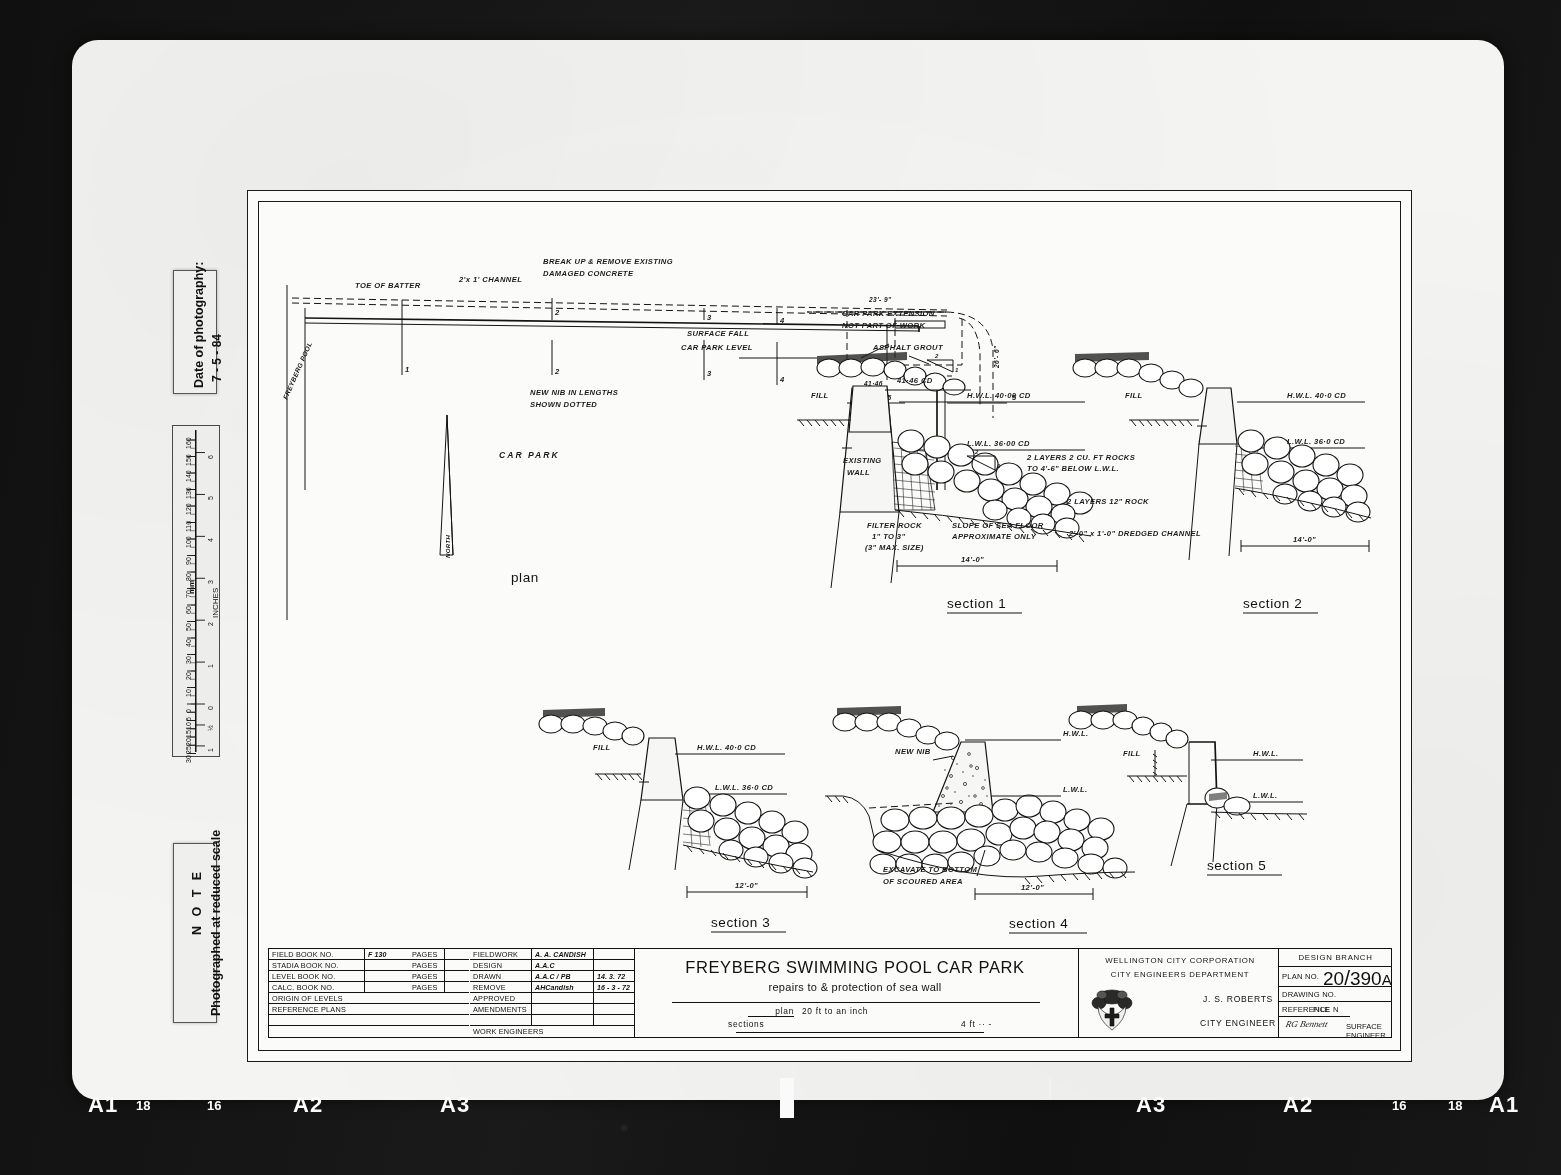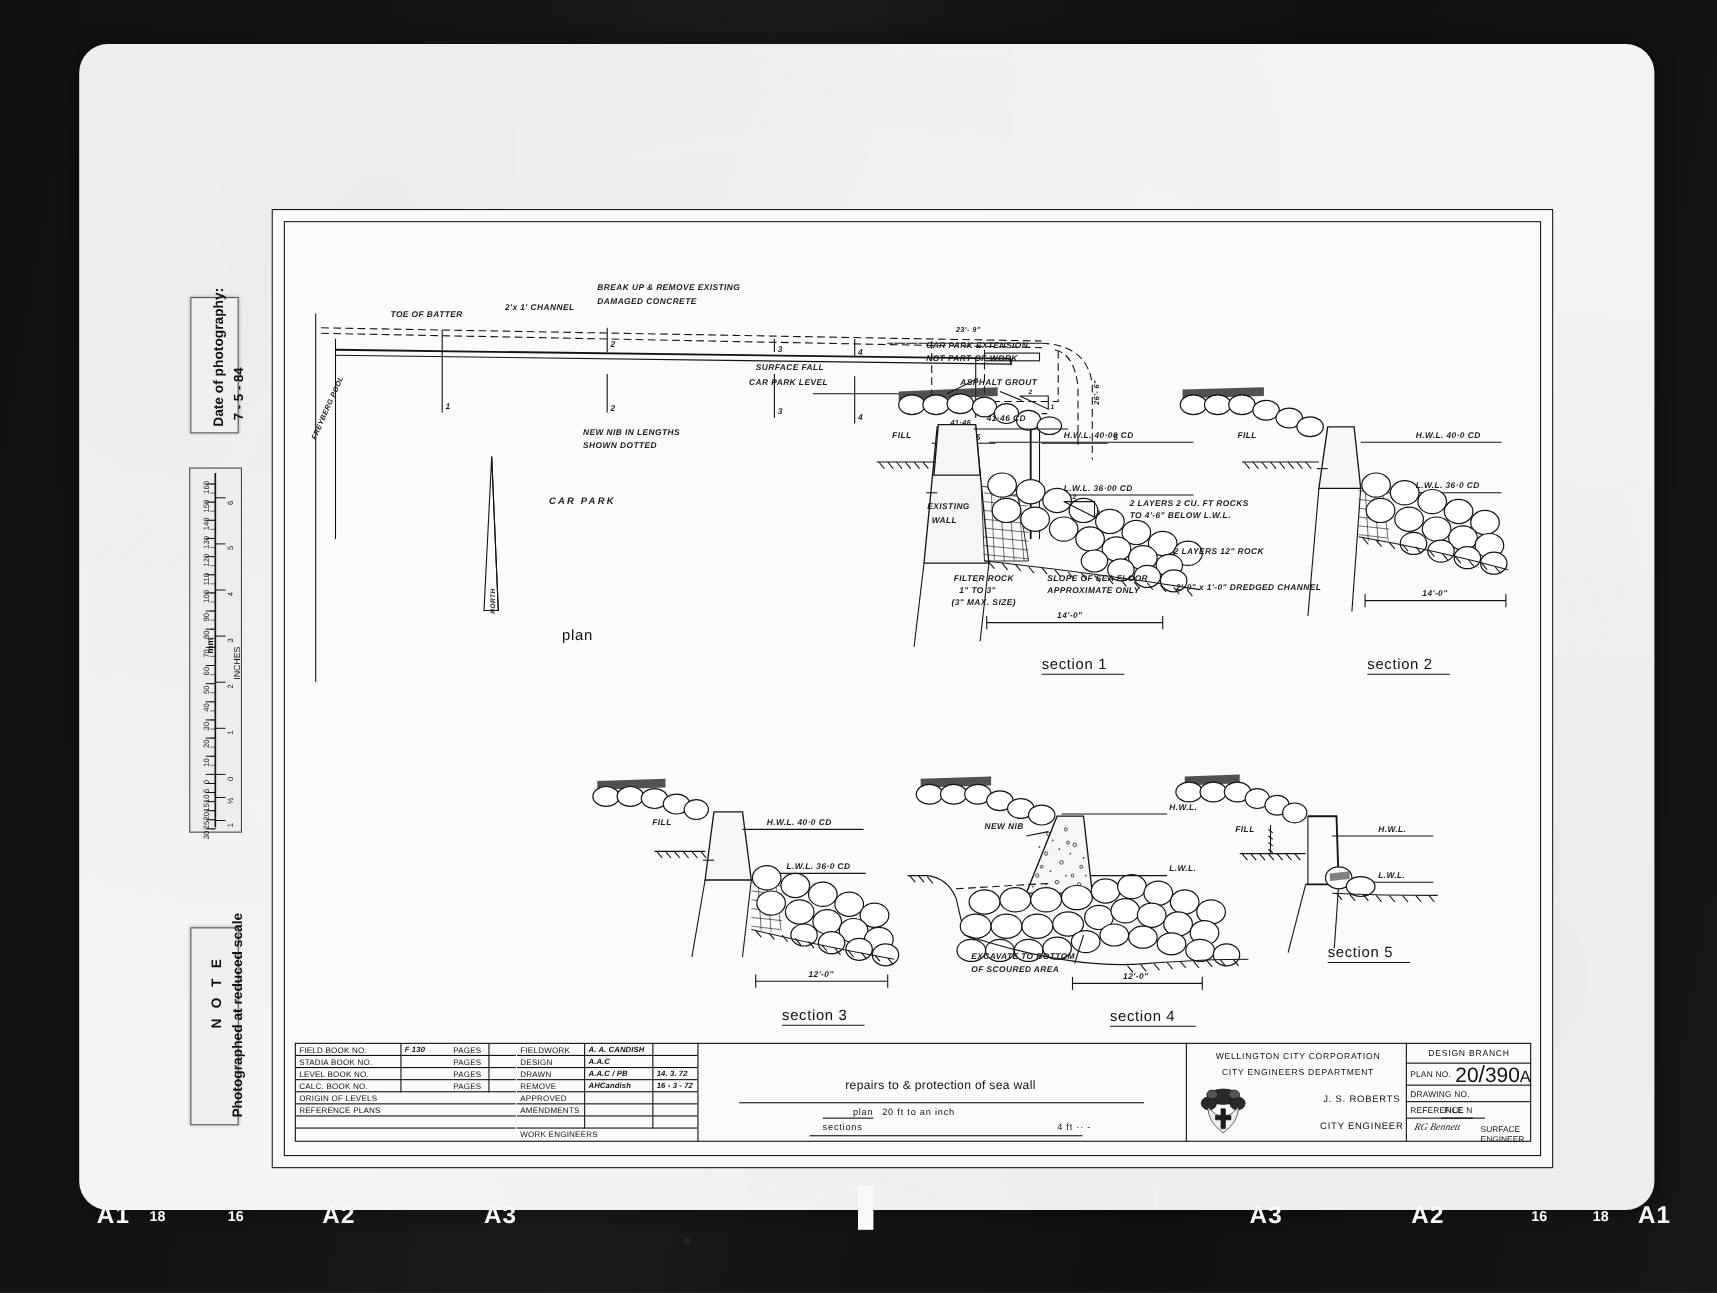--- a/index.html
+++ b/index.html
@@ -736,26 +736,27 @@
     <div class="tbcell hand nr" style="left:326px;top:56px;width:40px;height:11px;"></div>
 
     <div class="tbcell" style="left:202px;top:67px;width:62px;height:11px;"></div>
     <div class="tbcell" style="left:264px;top:67px;width:62px;height:11px;"></div>
     <div class="tbcell nr" style="left:326px;top:67px;width:40px;height:11px;"></div>
 
     <div class="tbcell nr nb" style="left:202px;top:78px;width:164px;height:11px;">WORK ENGINEERS</div>
 
     <div class="tb" style="left:366px;top:0;width:1px;height:90px;border:none;border-left:1px solid #111;"></div>
 
+    <div class="tbtitle" style="left:372px;top:10px;width:430px;font-size:16.5px;letter-spacing:.6px;">FREYBERG SWIMMING POOL CAR  PARK</div>
     <div class="tbtitle" style="left:372px;top:33px;width:430px;font-size:11px;letter-spacing:.3px;">repairs to &amp; protection of  sea wall</div>
     <div style="position:absolute;left:404px;top:54px;width:368px;height:1.2px;background:#111;"></div>
 
     <div class="tbc ul" style="left:480px;top:58px;width:46px;text-align:right;">plan</div>
     <div class="tbc" style="left:534px;top:58px;width:190px;text-align:left;">20 ft   to   an  inch</div>
-    <div class="tbc" style="left:470px;top:71px;width:56px;text-align:center;">sections</div>
+    <div class="tbc" style="left:460px;top:71px;width:56px;text-align:left;">sections</div>
     <div class="tbc" style="left:534px;top:71px;width:190px;text-align:right;">4 ft      ··             -</div>
     <div style="position:absolute;left:468px;top:84px;width:248px;height:1.2px;background:#111;"></div>
 
     <div class="tb" style="left:810px;top:0;width:1px;height:90px;border:none;border-left:1px solid #111;"></div>
 
     <div class="tbc" style="left:812px;top:8px;width:200px;font-size:7.8px;">WELLINGTON CITY CORPORATION</div>
     <div class="tbc" style="left:812px;top:22px;width:200px;font-size:7.8px;">CITY ENGINEERS DEPARTMENT</div>
 
     <svg class="crest" viewBox="0 0 44 48" style="left:822px;top:38px;">
       <g fill="#2a2a2a" stroke="#111" stroke-width=".6">

